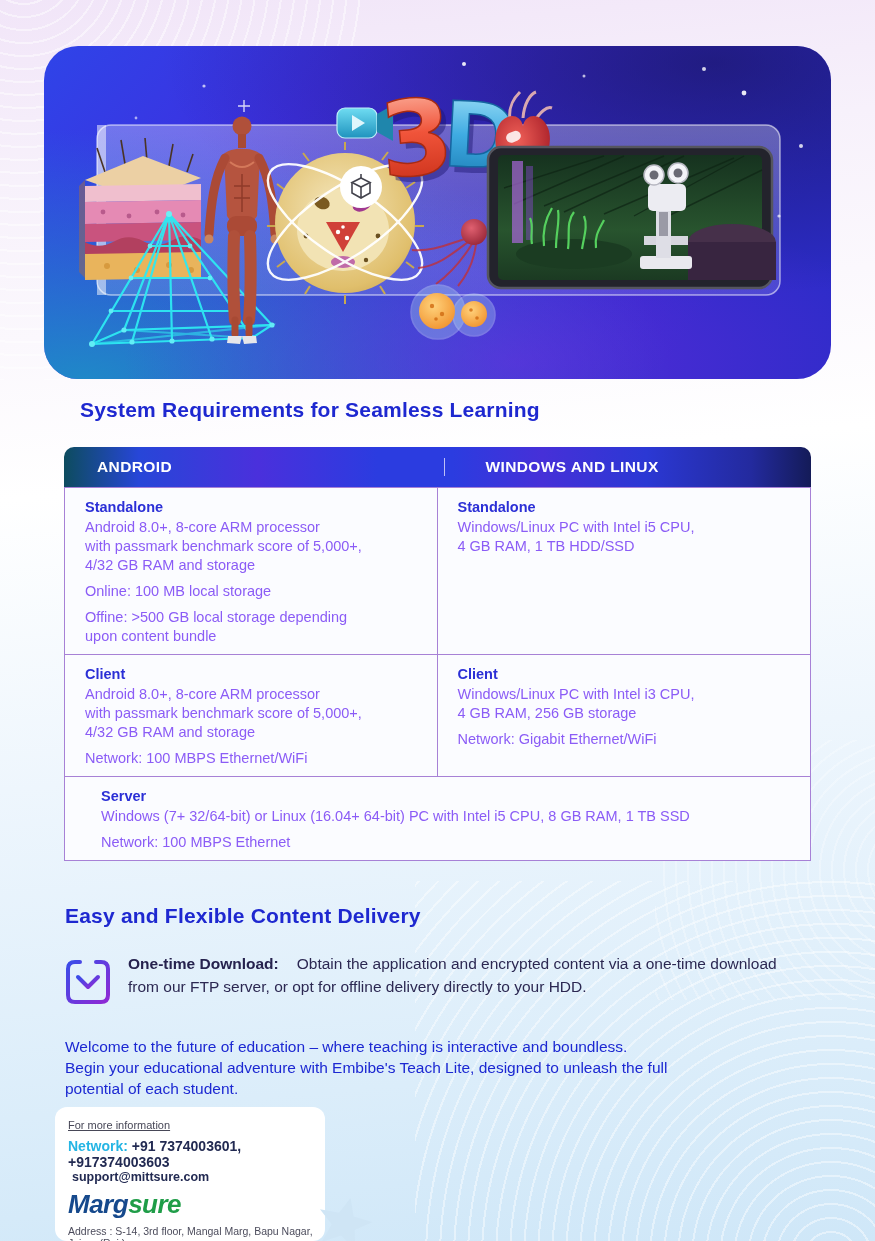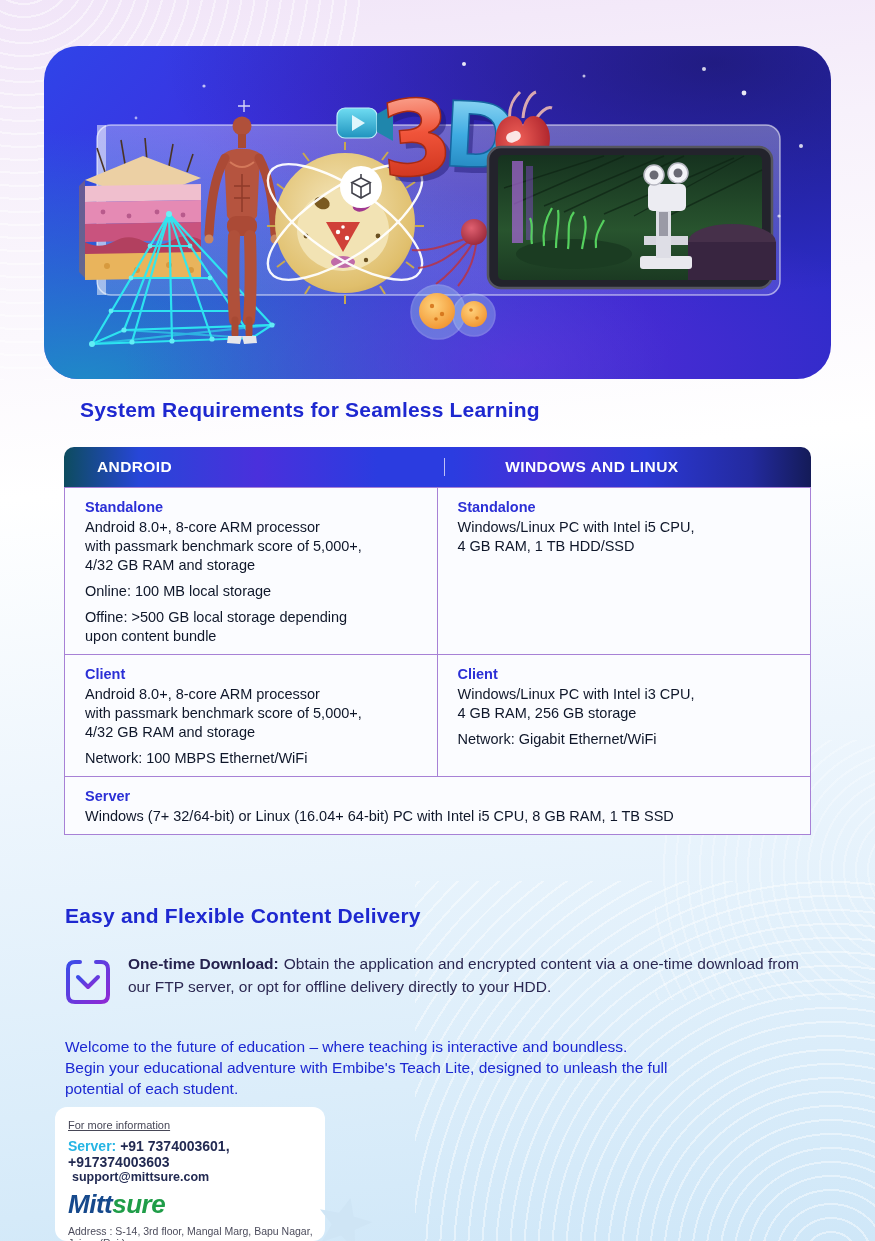--- a/index.html
+++ b/index.html
@@ -20,35 +20,35 @@
   .hero svg{display:block;}
 
   .h-title{position:absolute; left:80px; top:398px; font-size:21px; font-weight:bold; color:#1e28d0; letter-spacing:.2px;}
   .h-title2{position:absolute; left:65px; top:904px; font-size:21px; font-weight:bold; color:#1e28d0; letter-spacing:.2px;}
 
   .req-table{position:absolute; left:64px; top:447px; width:747px;}
   .req-header{display:flex; height:40px; border-radius:10px 10px 0 0; overflow:hidden;
     background:linear-gradient(90deg,#0d4c5e 0%, #2746d8 10%, #4a30dc 26%, #2b3ce0 42%, #2b3ce0 52%, #4630d8 64%, #2b38d4 78%, #232a9e 92%, #141b58 100%);align-items:center;}
   .req-header-cell{width:50%; box-sizing:border-box; display:flex; align-items:center;
     color:#ffffff; font-weight:bold; font-size:15.5px; letter-spacing:.4px; padding-left:33px;}
-  .req-header-cell.right{border-left:1.5px solid rgba(240,236,255,.75); padding-left:60px;margin-left:14px;}
+  .req-header-cell.right{border-left:1.5px solid rgba(240,236,255,.75); padding-left:40px;margin-left:14px;}
   .req-body{background:#fbfcff; border:1px solid #a781d6;}
   .req-row{display:flex; border-bottom:1px solid #a781d6; box-sizing:border-box;}
-  .req-row:last-child{border-bottom:none;}
+  .req-row:last-child{border-bottom:none;padding-left:16px;}
   .req-cell{width:50%; box-sizing:border-box; padding:10px 18px 8px 20px;}
   .req-cell.left{border-right:1px solid #a781d6;}
   .req-cell--full{width:100%; box-sizing:border-box; padding:10px 8px 8px 20px;}
   .cell-label{font-size:14.5px; line-height:19px; font-weight:bold; color:#2b2fd6;}
-  .cell-para{font-size:14.5px; line-height:19px; color:#0f172a; margin-top:7px;}
+  .cell-para{font-size:14.5px; line-height:19px; color:#8b5cf6; margin-top:7px;}
   .cell-label + .cell-para{margin-top:1px;}
 
   .delivery{position:absolute; left:62px; top:952px; width:745px; display:flex; align-items:flex-start;}
   .dl-icon{width:52px; height:52px; flex:0 0 52px; margin-top:4px;}
   .dl-text{margin-left:14px; font-size:15.5px; line-height:23px; color:#2c2852; width:676px;}
-  .dl-lead{font-weight:bold; color:#26224e; margin-right:5px;}
+  .dl-lead{font-weight:bold; color:#26224e; margin-right:18px;}
 
   .welcome{position:absolute; left:65px; top:1036px; width:745px;
     font-size:15.5px; font-weight:normal; line-height:21px; color:#1c28d2;}
 
   .footer-card{position:absolute; left:55px; top:1107px; width:270px; height:134px;
     background:#ffffff; border-radius:12px; padding:12px 0 0 13px; box-sizing:border-box;}
   .fmi{font-size:11px; color:#474757; text-decoration:underline;}
   .contact-line{margin-top:7px; font-size:14px; font-weight:bold;}
   .contact-label{color:#25b5e4;}
   .contact-numbers{color:#222a52;}
@@ -381,20 +381,21 @@
         <div class="req-cell">
             <div class="cell-label">Client</div>
             <div class="cell-para">Windows/Linux PC with Intel i3 CPU,<br>4 GB RAM,  256 GB storage</div>
             <div class="cell-para">Network: Gigabit Ethernet/WiFi</div>
           </div>
       </div>
       <div class="req-row">
         <div class="req-cell--full">
             <div class="cell-label">Server</div>
             <div class="cell-para">Windows (7+ 32/64-bit) or Linux (16.04+ 64-bit) PC with Intel i5 CPU, 8 GB RAM, 1 TB SSD</div>
+            <div class="cell-para">Network: 100 MBPS Ethernet</div>
           </div>
       </div>
     </div>
   </div>
 
   <div class="h-title2">Easy and Flexible Content Delivery</div>
 
   <div class="delivery">
     <svg class="dl-icon" viewBox="0 0 52 52">
       <defs>
@@ -410,26 +411,26 @@
     <div class="dl-text">
       <span class="dl-lead">One-time Download:</span><span>Obtain the application and encrypted content via a one-time download from our FTP server, or opt for offline delivery directly to your HDD.</span>
     </div>
   </div>
 
   <div class="welcome">Welcome to the future of education – where teaching is interactive and boundless.<br>Begin your educational adventure with Embibe's Teach Lite, designed to unleash the full<br>potential of each student.</div>
 
   <div class="footer-card">
     <div class="fmi">For more information</div>
     <div class="contact-line">
-      <span class="contact-label">Server:</span>
+      <span class="contact-label">Network:</span>
       <span class="contact-numbers">+91 7374003601, +917374003603</span>
     </div>
     <div class="support">support@mittsure.com</div>
     <div class="logo">
-      <span class="logo-mitt">Mitt</span><span class="logo-sure">sure</span>
+      <span class="logo-mitt">Marg</span><span class="logo-sure">sure</span>
     </div>
     <div class="address">Address :  S-14, 3rd floor, Mangal Marg, Bapu Nagar, Jaipur (Raj.)</div>
   </div>
 
   <svg class="footer-star" viewBox="0 0 52 52">
     <polygon points="26,1 33,17 51,18 37,29 42,47 26,37 10,47 15,29 1,18 19,17" fill="#cfe5f5" transform="rotate(14 26 26)"></polygon>
   </svg>
 </div>
 
 </body></html>

